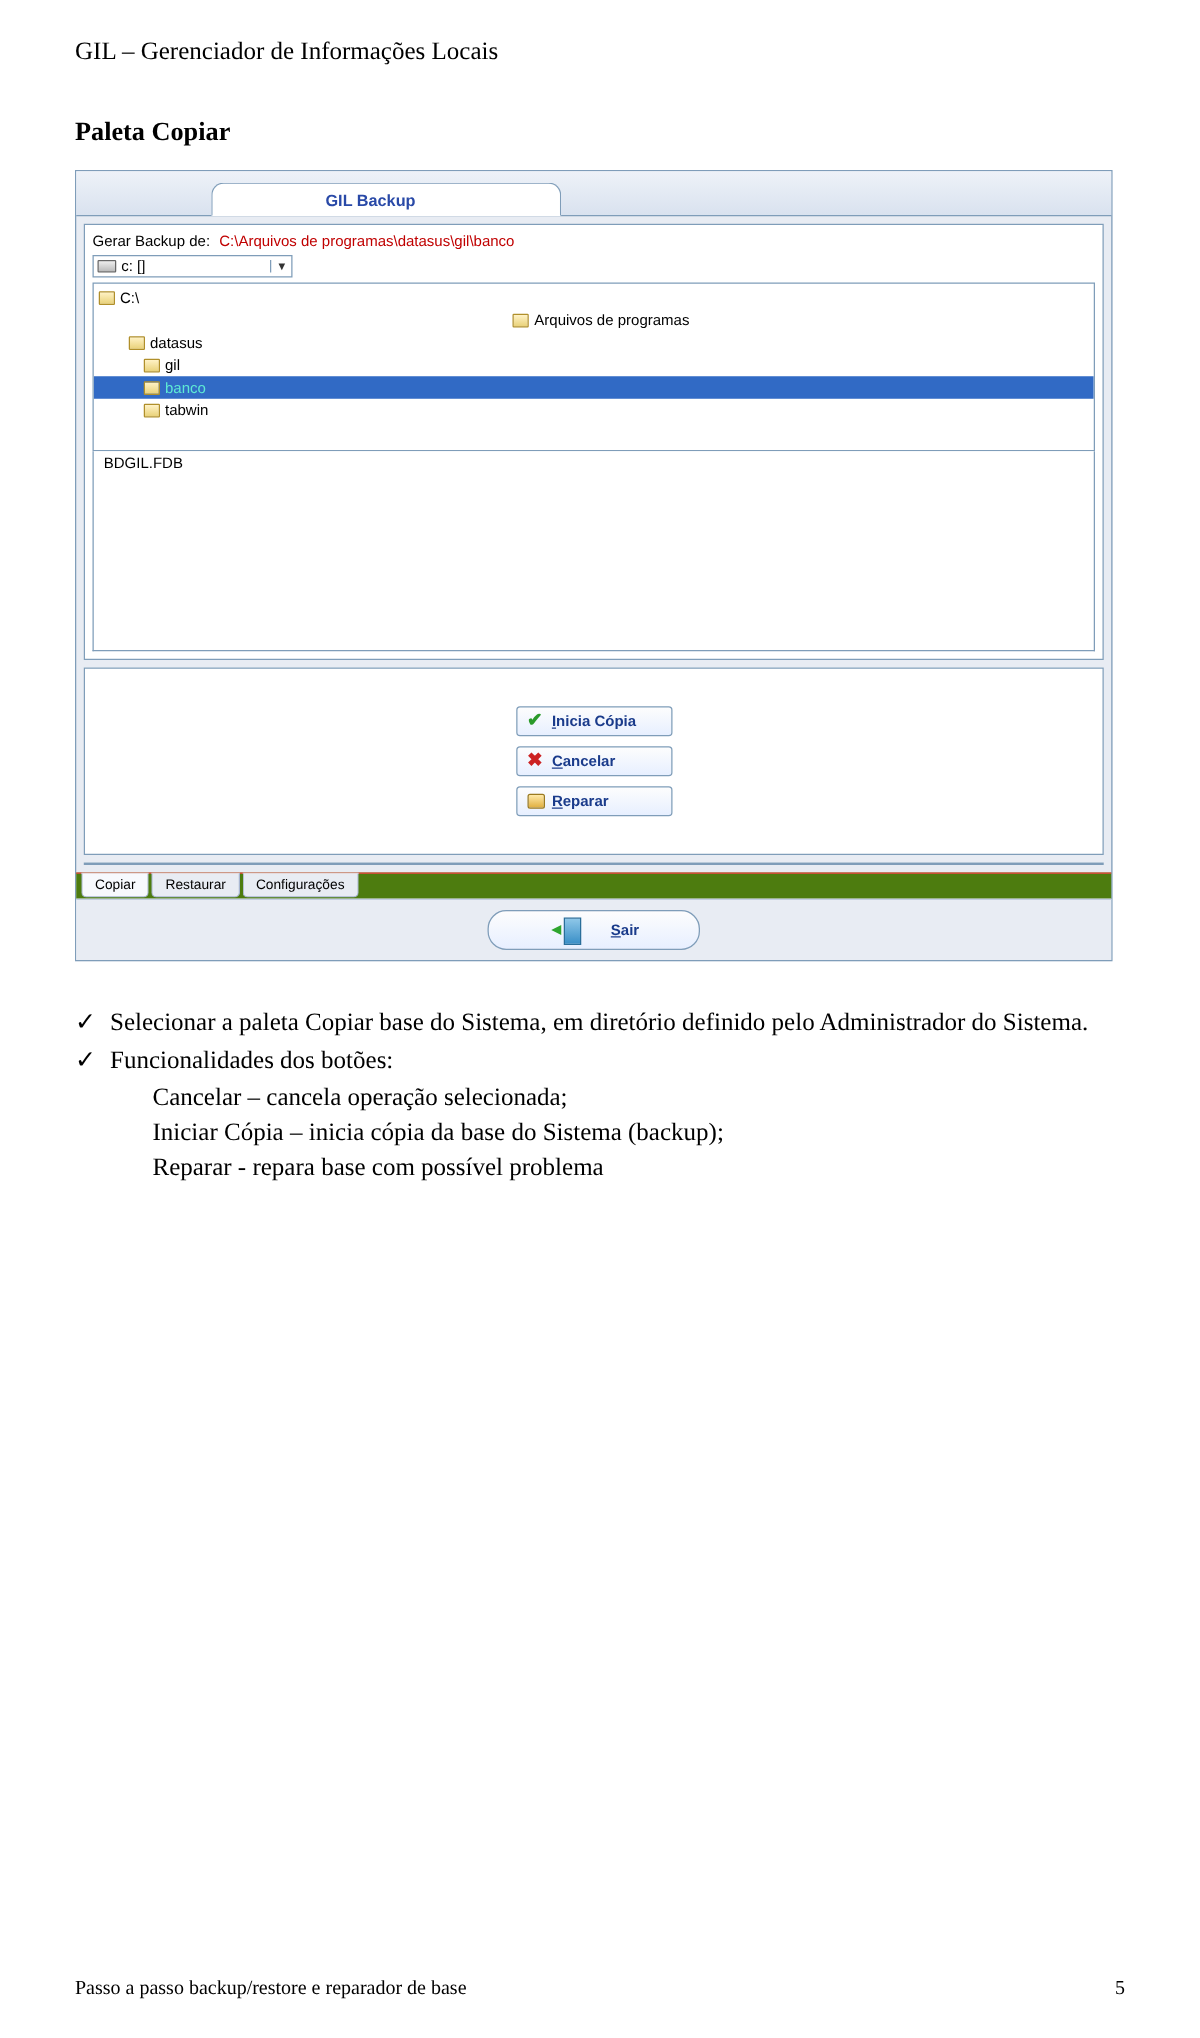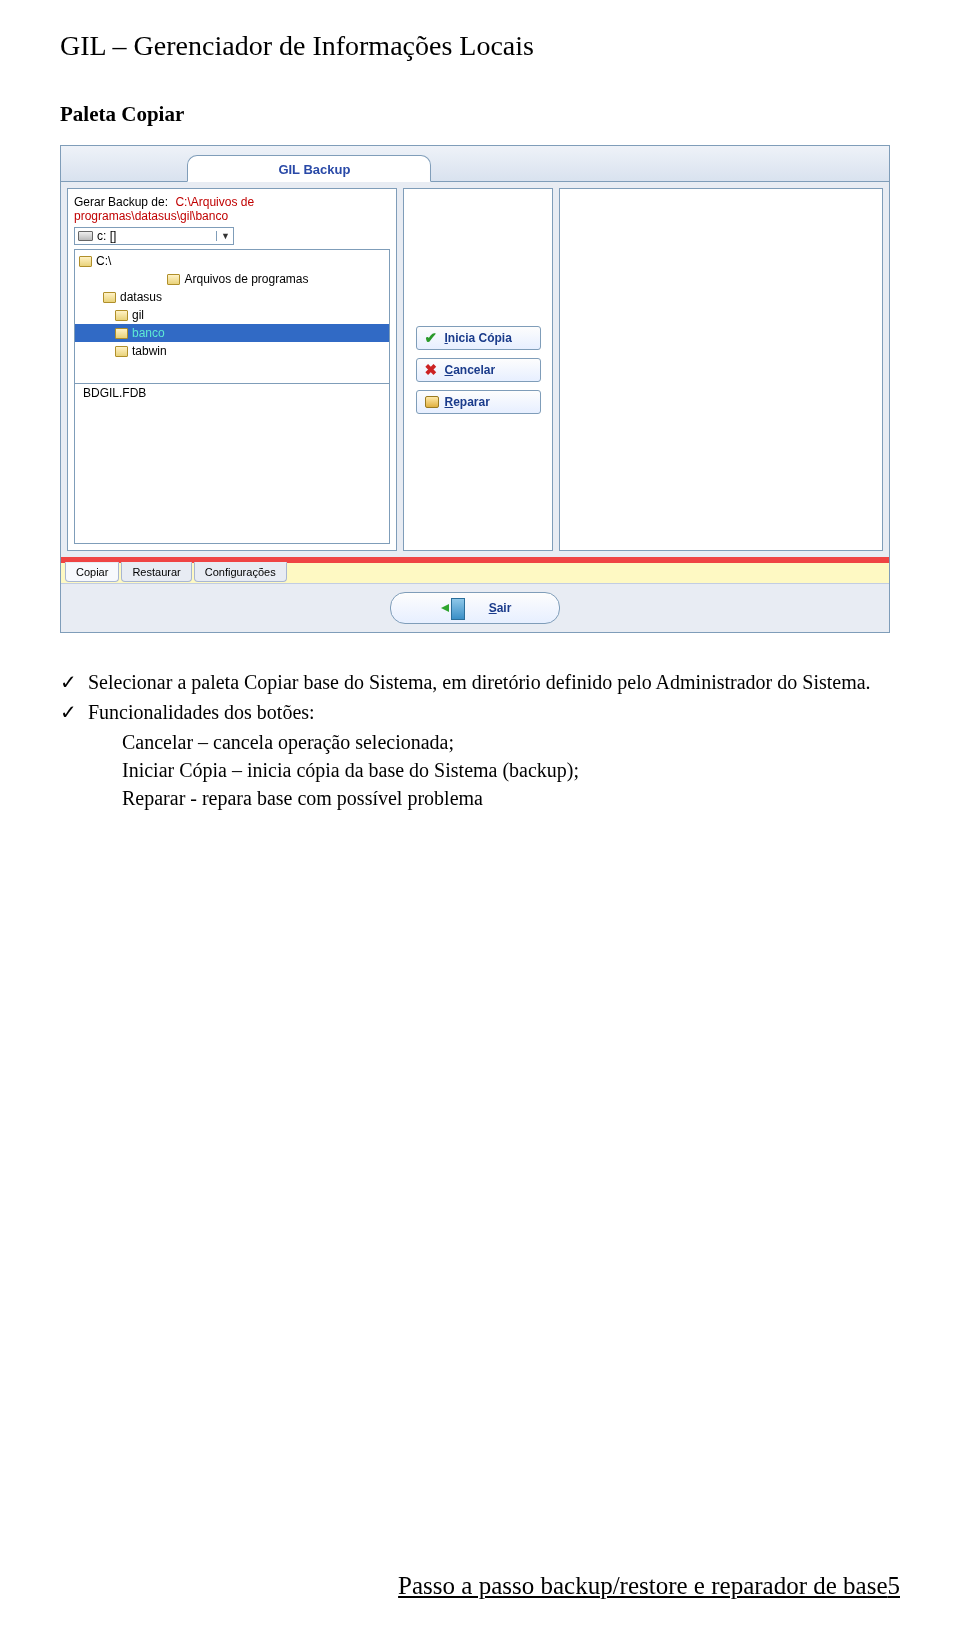--- a/index.html
+++ b/index.html
@@ -10,21 +10,21 @@
     background: #fff;
     color: #000;
     width: 960px;
   }
   .page {
     padding: 30px 60px 20px 60px;
     min-height: 1630px;
     position: relative;
   }
   .doc-header {
-    font-size: 28px;
+    font-size: 20px;
     margin-bottom: 40px;
   }
   .section-title {
     font-size: 21px;
     font-weight: bold;
     margin-bottom: 18px;
   }
   
   .win {
     font-family: Tahoma, Arial, sans-serif;
@@ -42,29 +42,30 @@
   }
   .win-tab {
     position: absolute;
     left: 30%;
     bottom: -1px;
     transform: translateX(-50%);
     background: #fff;
     color: #2949a7;
     font-weight: bold;
     font-size: 13px;
-    padding: 6px 80px 4px 90px;
+    padding: 6px 116px 4px 90px;
     border: 1px solid #7f9db9;
     border-bottom: 1px solid #fff;
     border-radius: 10px 10px 0 0;
   }
   .win-body {
     display: flex;
     gap: 6px;
     padding: 6px;
+    flex-direction: column;
   }
   .left-panel {
     flex: 0 0 330px;
     background: #fff;
     border: 1px solid #7f9db9;
     padding: 6px;
   }
   .gerar-row { margin-bottom: 4px; }
   .gerar-row .lbl { color: #000; }
   .gerar-row .path { color: #c00000; margin-left: 4px; }
@@ -151,25 +152,25 @@
   .ic { width:14px; height:14px; display:inline-block; }
   .ic-check { color:#2a9a2a; font-size:15px; line-height:14px; }
   .ic-x { color:#cc2222; font-size:15px; font-weight:bold; line-height:14px; }
   .ic-repair { width:14px;height:12px;background:linear-gradient(#ffe9a8,#e0b040);border:1px solid #9a7a20;border-radius:2px; }
   .right-panel {
     flex: 1;
     background: #fff;
     border: 1px solid #7f9db9;
   }
   .mode-tabs {
-    background: #fef9c3;
+    background: #4d7c0f;
     display: flex;
     gap: 0;
     padding: 0 4px;
-    border-top: 6px solid #ef4444;
+    border-top: 1px solid #ef4444;
   }
   .mode-tab {
     background: #e8ecf3;
     border: 1px solid #a8b6d1;
     border-top: 1px solid #e8ecf3;
     border-radius: 0 0 4px 4px;
     padding: 3px 10px;
     font-size: 11px;
     margin-right: 2px;
     position: relative;
@@ -214,23 +215,22 @@
   .bullets { font-size: 20px; line-height: 1.4; }
   .bullets .row { display:flex; gap:10px; margin-bottom:2px; }
   .bullets .tick { flex:0 0 18px; }
   .bullets .sub { padding-left: 62px; }
   .footer-line {
     position: absolute;
     bottom: 30px;
     left: 60px;
     right: 60px;
     display: flex;
-    justify-content: flex-end;
-    font-size: 25px;
-    text-decoration: underline;
+    justify-content: space-between;
+    font-size: 16px;
   }
 </style>
 </head>
 <body>
 
 <div class="page">
   <div class="doc-header">GIL – Gerenciador de Informações Locais</div>
   <div class="section-title">Paleta Copiar</div>
 
   <div class="win">

